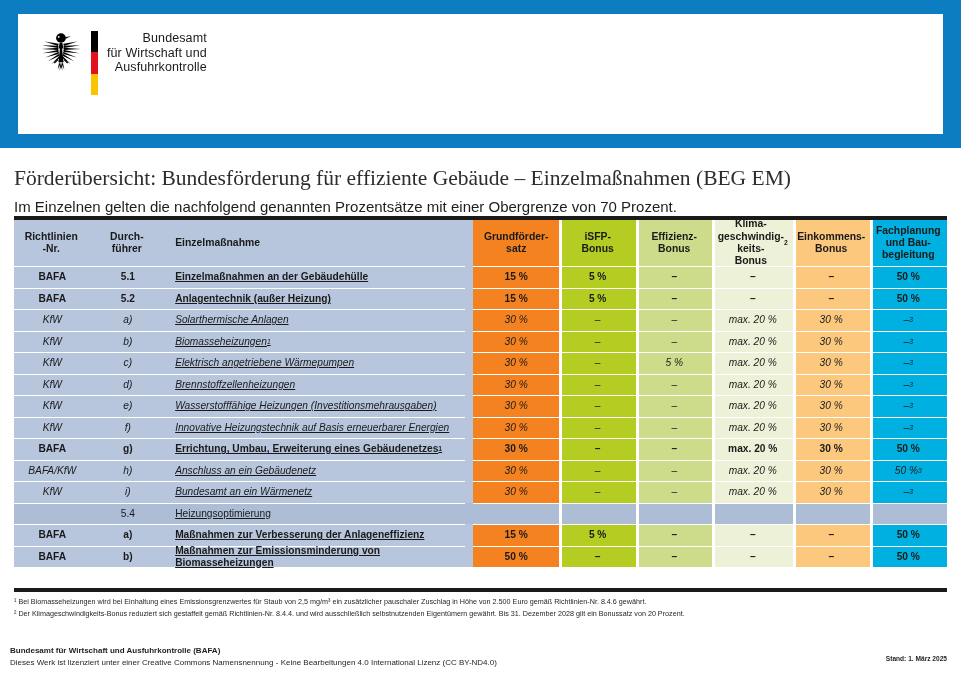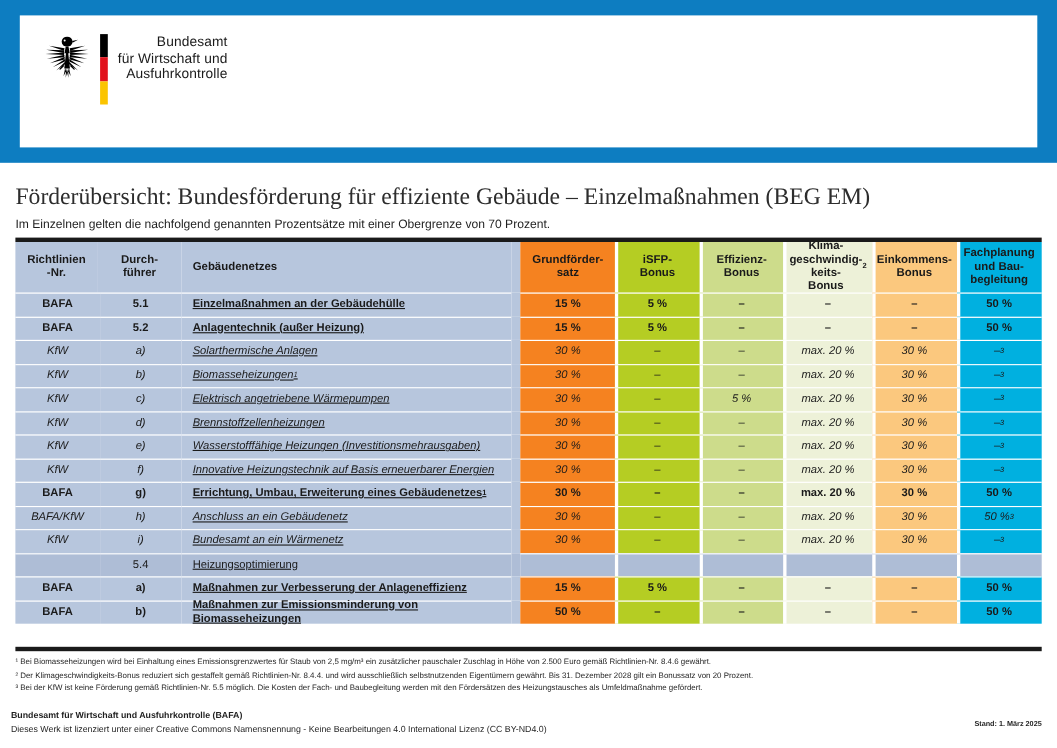--- a/index.html
+++ b/index.html
@@ -63,21 +63,21 @@
     width: 935px;
     font-family: "Liberation Serif", serif;
     font-size: 21.5px;
     color: #2d2d2d;
     white-space: nowrap;
   }
   .subtitle {
     position: absolute;
     left: 14px; top: 198px;
     width: 935px;
-    font-size: 11px;
+    font-size: 15px;
     color: #1f1f1f;
     white-space: nowrap;
   }
   .rule-top {
     position: absolute;
     left: 14px; top: 216px;
     width: 933px; height: 4px;
     background: #1a1a1a;
   }
   .rule-bottom {
@@ -253,21 +253,21 @@
   </div>
 
   <div class="title">Förderübersicht: Bundesförderung für effiziente Gebäude – Einzelmaßnahmen (BEG EM)</div>
   <div class="subtitle">Im Einzelnen gelten die nachfolgend genannten Prozentsätze mit einer Obergrenze von 70 Prozent.</div>
   <div class="rule-top"></div>
 
   <div class="table">
     <div class="row hrow">
       <div class="cell leftbg c-nr">Richtlinien<br>-Nr.</div>
       <div class="cell leftbg c-dur">Durch-<br>führer</div>
-      <div class="cell leftbg c-meas">Gebäudenetzes</div>
+      <div class="cell leftbg c-meas">Einzelmaßnahme</div>
       <div class="gap"></div>
       <div class="cell bonus b1 c-b1">Grundförder-<br>satz</div>
       <div class="cell bonus b2 c-b2 sepL">iSFP-<br>Bonus</div>
       <div class="cell bonus b3 c-b3 sepL">Effizienz-<br>Bonus</div>
       <div class="cell bonus b4 c-b4 sepL">Klima-<br>geschwindig-<br>keits-<br>Bonus<sup>2</sup></div>
       <div class="cell bonus b5 c-b5 sepL">Einkommens-<br>Bonus</div>
       <div class="cell bonus b6 c-b6 sepL">Fachplanung<br>und Bau-<br>begleitung</div>
     </div>
     <div id="body-rows">
         <div class="row brow bold">
@@ -439,21 +439,20 @@
           <div class="cell bonus b6 c-b6 sepL">50 %</div>
         </div>
       </div>
   </div>
 
   <div class="rule-bottom"></div>
 
   <div class="footnotes">
     <div class="fn">¹ Bei Biomasseheizungen wird bei Einhaltung eines Emissionsgrenzwertes für Staub von 2,5 mg/m³ ein zusätzlicher pauschaler Zuschlag in Höhe von 2.500 Euro gemäß Richtlinien-Nr. 8.4.6 gewährt.</div>
     <div class="fn">² Der Klimageschwindigkeits-Bonus reduziert sich gestaffelt gemäß Richtlinien-Nr. 8.4.4. und wird ausschließlich selbstnutzenden Eigentümern gewährt. Bis 31. Dezember 2028 gilt ein Bonussatz von 20 Prozent.</div>
-    <div class="fn">³ Bei der KfW ist keine Förderung gemäß Richtlinien-Nr. 5.5 möglich. Die Kosten der Fach- und Baubegleitung werden mit den Fördersätzen des Heizungstausches als Umfeldmaßnahme gefördert.</div>
   </div>
 
   <div class="footer-left">
     <div class="l1">Bundesamt für Wirtschaft und Ausfuhrkontrolle (BAFA)</div>
     <div class="l2">Dieses Werk ist lizenziert unter einer Creative Commons Namensnennung - Keine Bearbeitungen 4.0 International Lizenz (CC BY-ND4.0)</div>
   </div>
   <div class="footer-right">Stand: 1. März 2025</div>
 
 </div>
 

